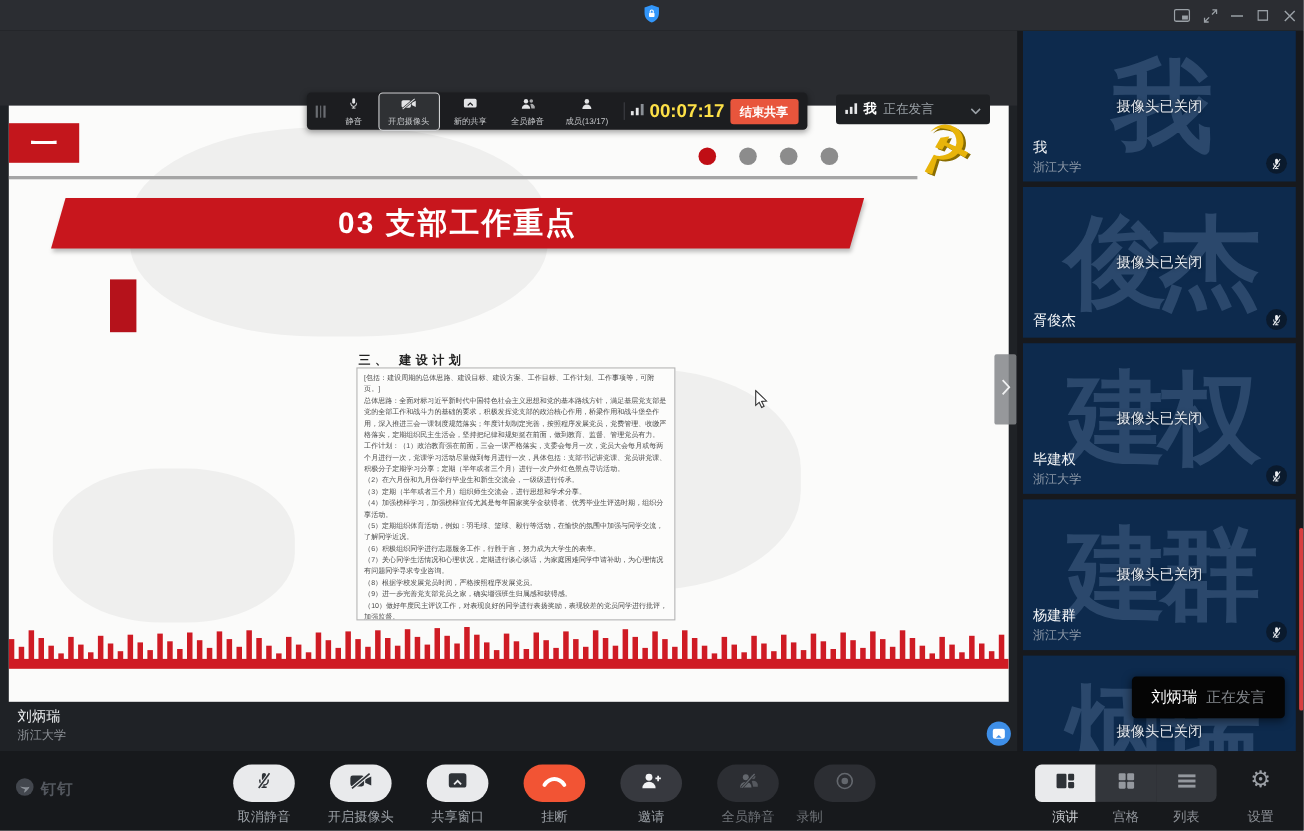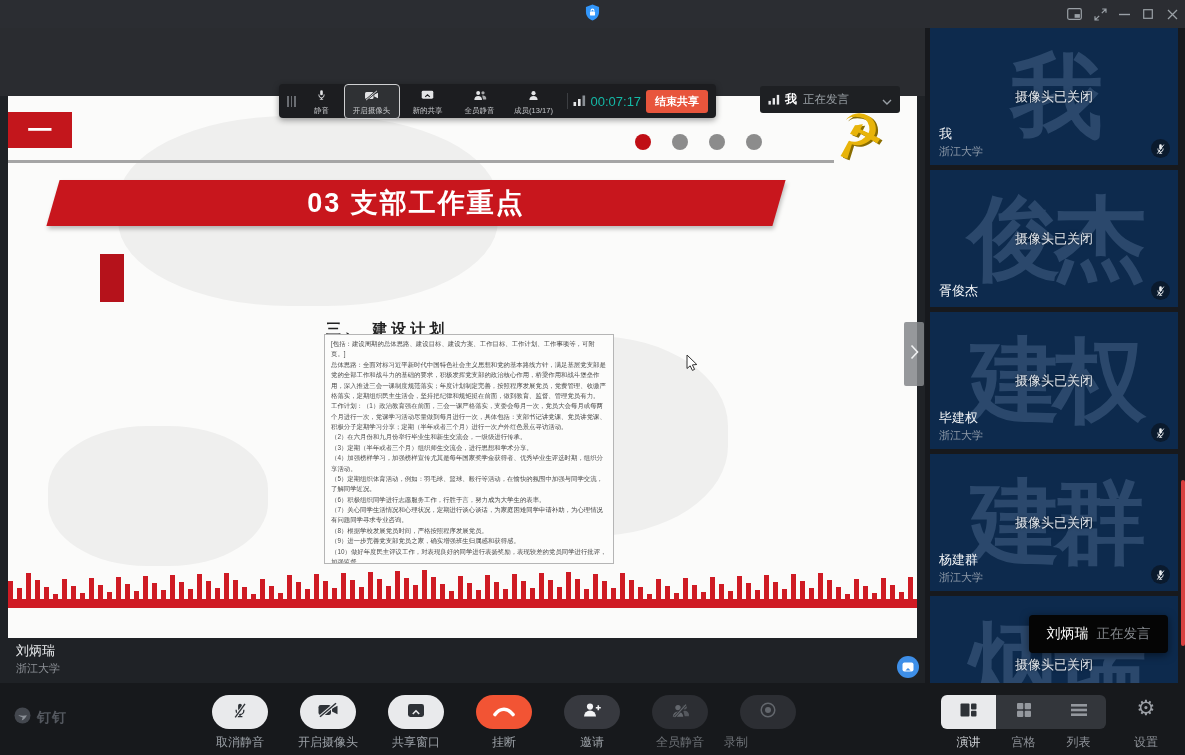--- a/index.html
+++ b/index.html
@@ -29,41 +29,41 @@
   .banner{position:absolute;left:45px;top:84px;width:726px;height:46px;background:#c8161d;transform:skewX(-16deg);
           box-shadow:2px 3px 4px rgba(0,0,0,.25)}
   .banner span{display:block;transform:skewX(16deg);color:#fff;font-size:27px;font-weight:800;text-align:center;line-height:46px;letter-spacing:2px}
   .hl-square{position:absolute;left:92px;top:158px;width:24px;height:48px;background:#b5121b}
   .hl-arrow{position:absolute;left:124px;top:158px;width:544px;height:48px;background:#d8151c;
             -webkit-clip-path:polygon(0 0,93.5% 0,100% 50%,93.5% 100%,0 100%);clip-path:polygon(0 0,93.5% 0,100% 50%,93.5% 100%,0 100%)}
   .hl-arrow .in{position:absolute;left:3px;top:3px;right:3px;bottom:3px;background:#fdfdfd;
             -webkit-clip-path:polygon(0 0,93.5% 0,100% 50%,93.5% 100%,0 100%);clip-path:polygon(0 0,93.5% 0,100% 50%,93.5% 100%,0 100%);
             display:flex;align-items:center;justify-content:center}
   .hl-arrow .in span{color:#111;font-size:19px;font-weight:800;padding-right:30px}
-  .doc-title{position:absolute;left:318px;top:224px;font-size:15px;font-weight:700;color:#222;letter-spacing:4px}
+  .doc-title{position:absolute;left:318px;top:224px;font-size:11px;font-weight:700;color:#222;letter-spacing:4px}
   .doc-box{position:absolute;left:316px;top:238px;width:290px;height:230px;border:1px solid #b5b5b5;background:#fcfcfb;
            padding:4px 6px;box-sizing:border-box;overflow:hidden}
   .doc-box .txt{font-size:6.4px;line-height:1.62;color:#4a4a4a;white-space:pre-line}
   .stats{position:absolute;left:562px;top:390px;color:#141414;font-weight:800;font-size:25px;line-height:1.2;letter-spacing:1px}
   .stats .num{color:#e60012}
   .sky{position:absolute;left:0;top:474px;width:909px;height:30px;display:flex;align-items:flex-end;overflow:hidden}
   .sky span{display:inline-block;width:5px;margin-right:4px;background:#cf1b24;flex:none}
   .sky-base{position:absolute;left:0;top:503px;width:909px;height:9px;background:#cf1b24}
 
   
   .ft{position:absolute;left:279px;top:56px;height:34px;background:#1c1d20;border-radius:4px;
       display:flex;align-items:center;padding:0 8px;box-shadow:0 2px 6px rgba(0,0,0,.4);z-index:6}
   .ft-handle{display:flex;gap:2px;margin-right:6px}
   .ft-handle i{width:1.5px;height:11px;background:#6a6d72}
   .ft-item{width:40px;display:flex;flex-direction:column;align-items:center;justify-content:center;flex:none}
   .ft-item.wide{width:52px}
   .ft-item.cam{width:54px;border:1px solid #cfd0d2;background:#2f3134;border-radius:4px;padding:2px 0;margin:0 2px}
   .ft-item .lb{font-size:7.5px;color:#c6c8cb;margin-top:1px;white-space:nowrap}
   .ft-sep{width:1px;height:16px;background:#3c3e42;margin:0 5px}
-  .ft-timer{font-size:13px;font-weight:400;color:#14b8a6;margin:0 5px;white-space:nowrap}
+  .ft-timer{font-size:17px;font-weight:700;color:#fde047;margin:0 5px;white-space:nowrap}
   .ft-end{background:#e8553c;color:#fff;font-size:11px;padding:4px 9px;border-radius:3px;white-space:nowrap;font-weight:600}
 
   
   .spk{position:absolute;left:760px;top:58px;width:140px;height:27px;background:#1e2023;border-radius:3px;
        display:flex;align-items:center;padding:0 8px;box-sizing:border-box;z-index:6}
   .spk .nm{color:#fff;font-size:12px;font-weight:700;margin-left:5px}
   .spk .st{color:#9aa0a6;font-size:11.5px;margin-left:6px;flex:1}
 
   .collapse{position:absolute;left:904px;top:294px;width:20px;height:64px;background:rgba(132,134,138,.85);
             border-radius:2px;display:flex;align-items:center;justify-content:center;z-index:7}

